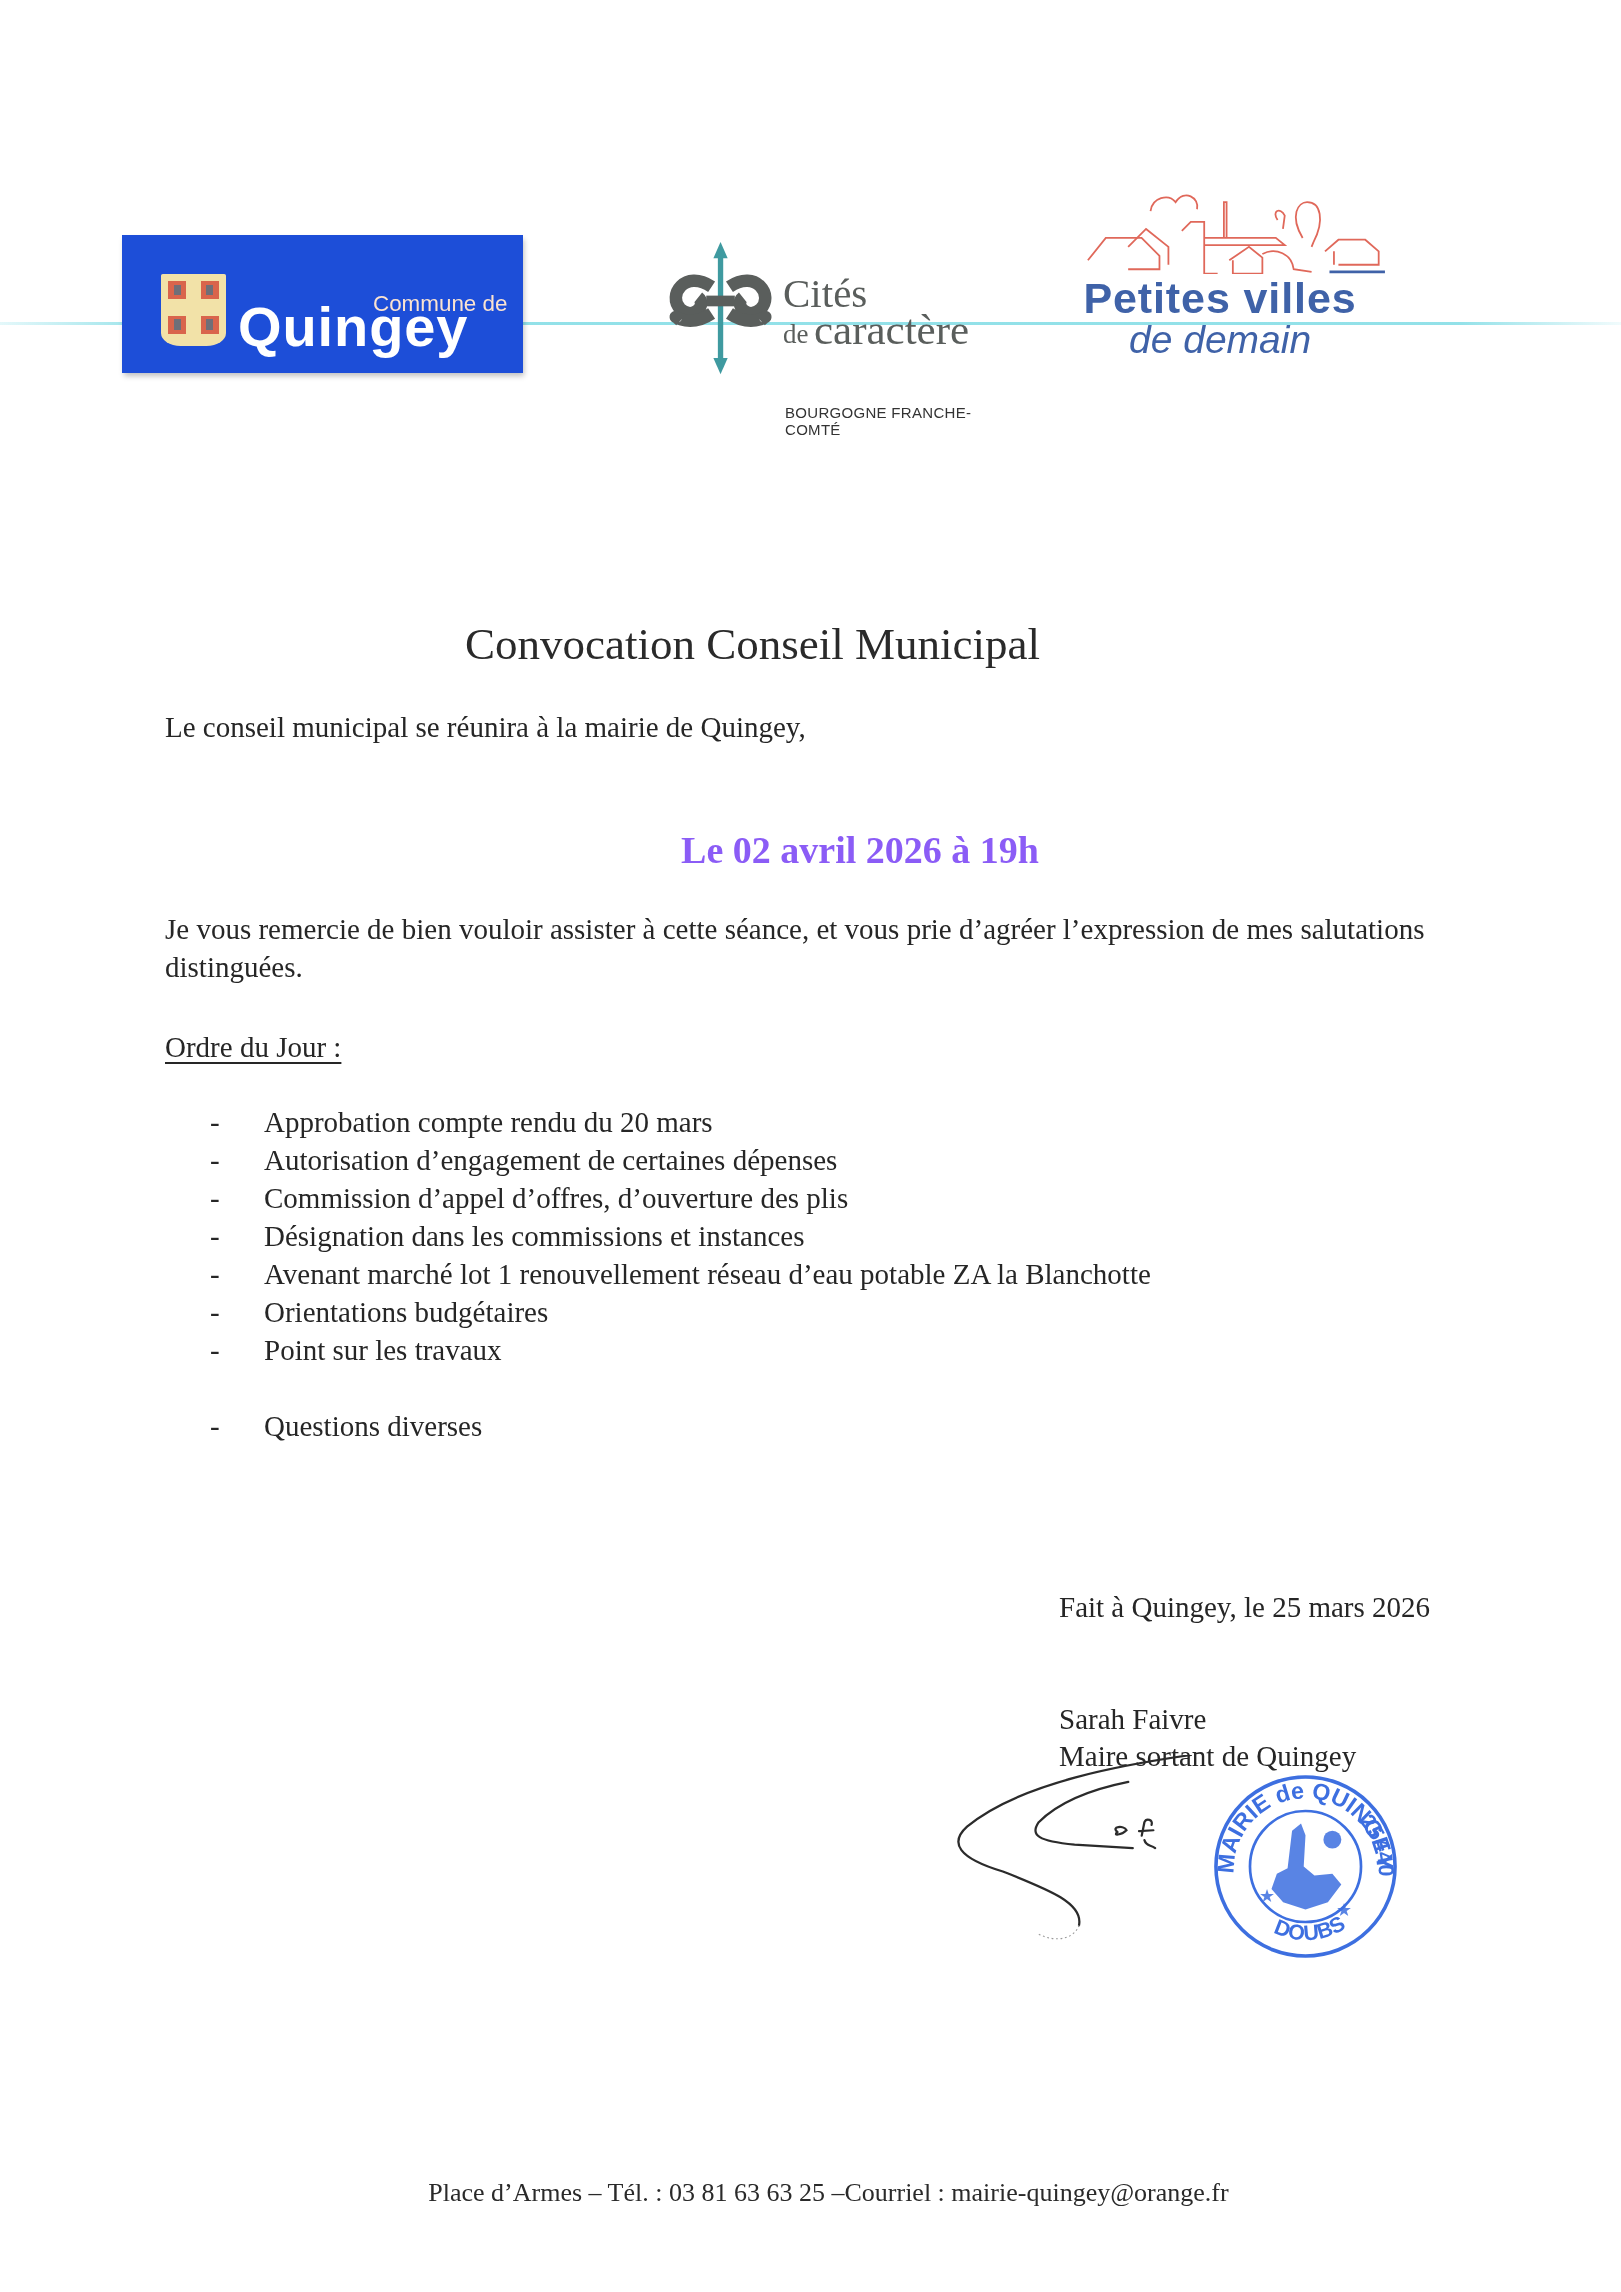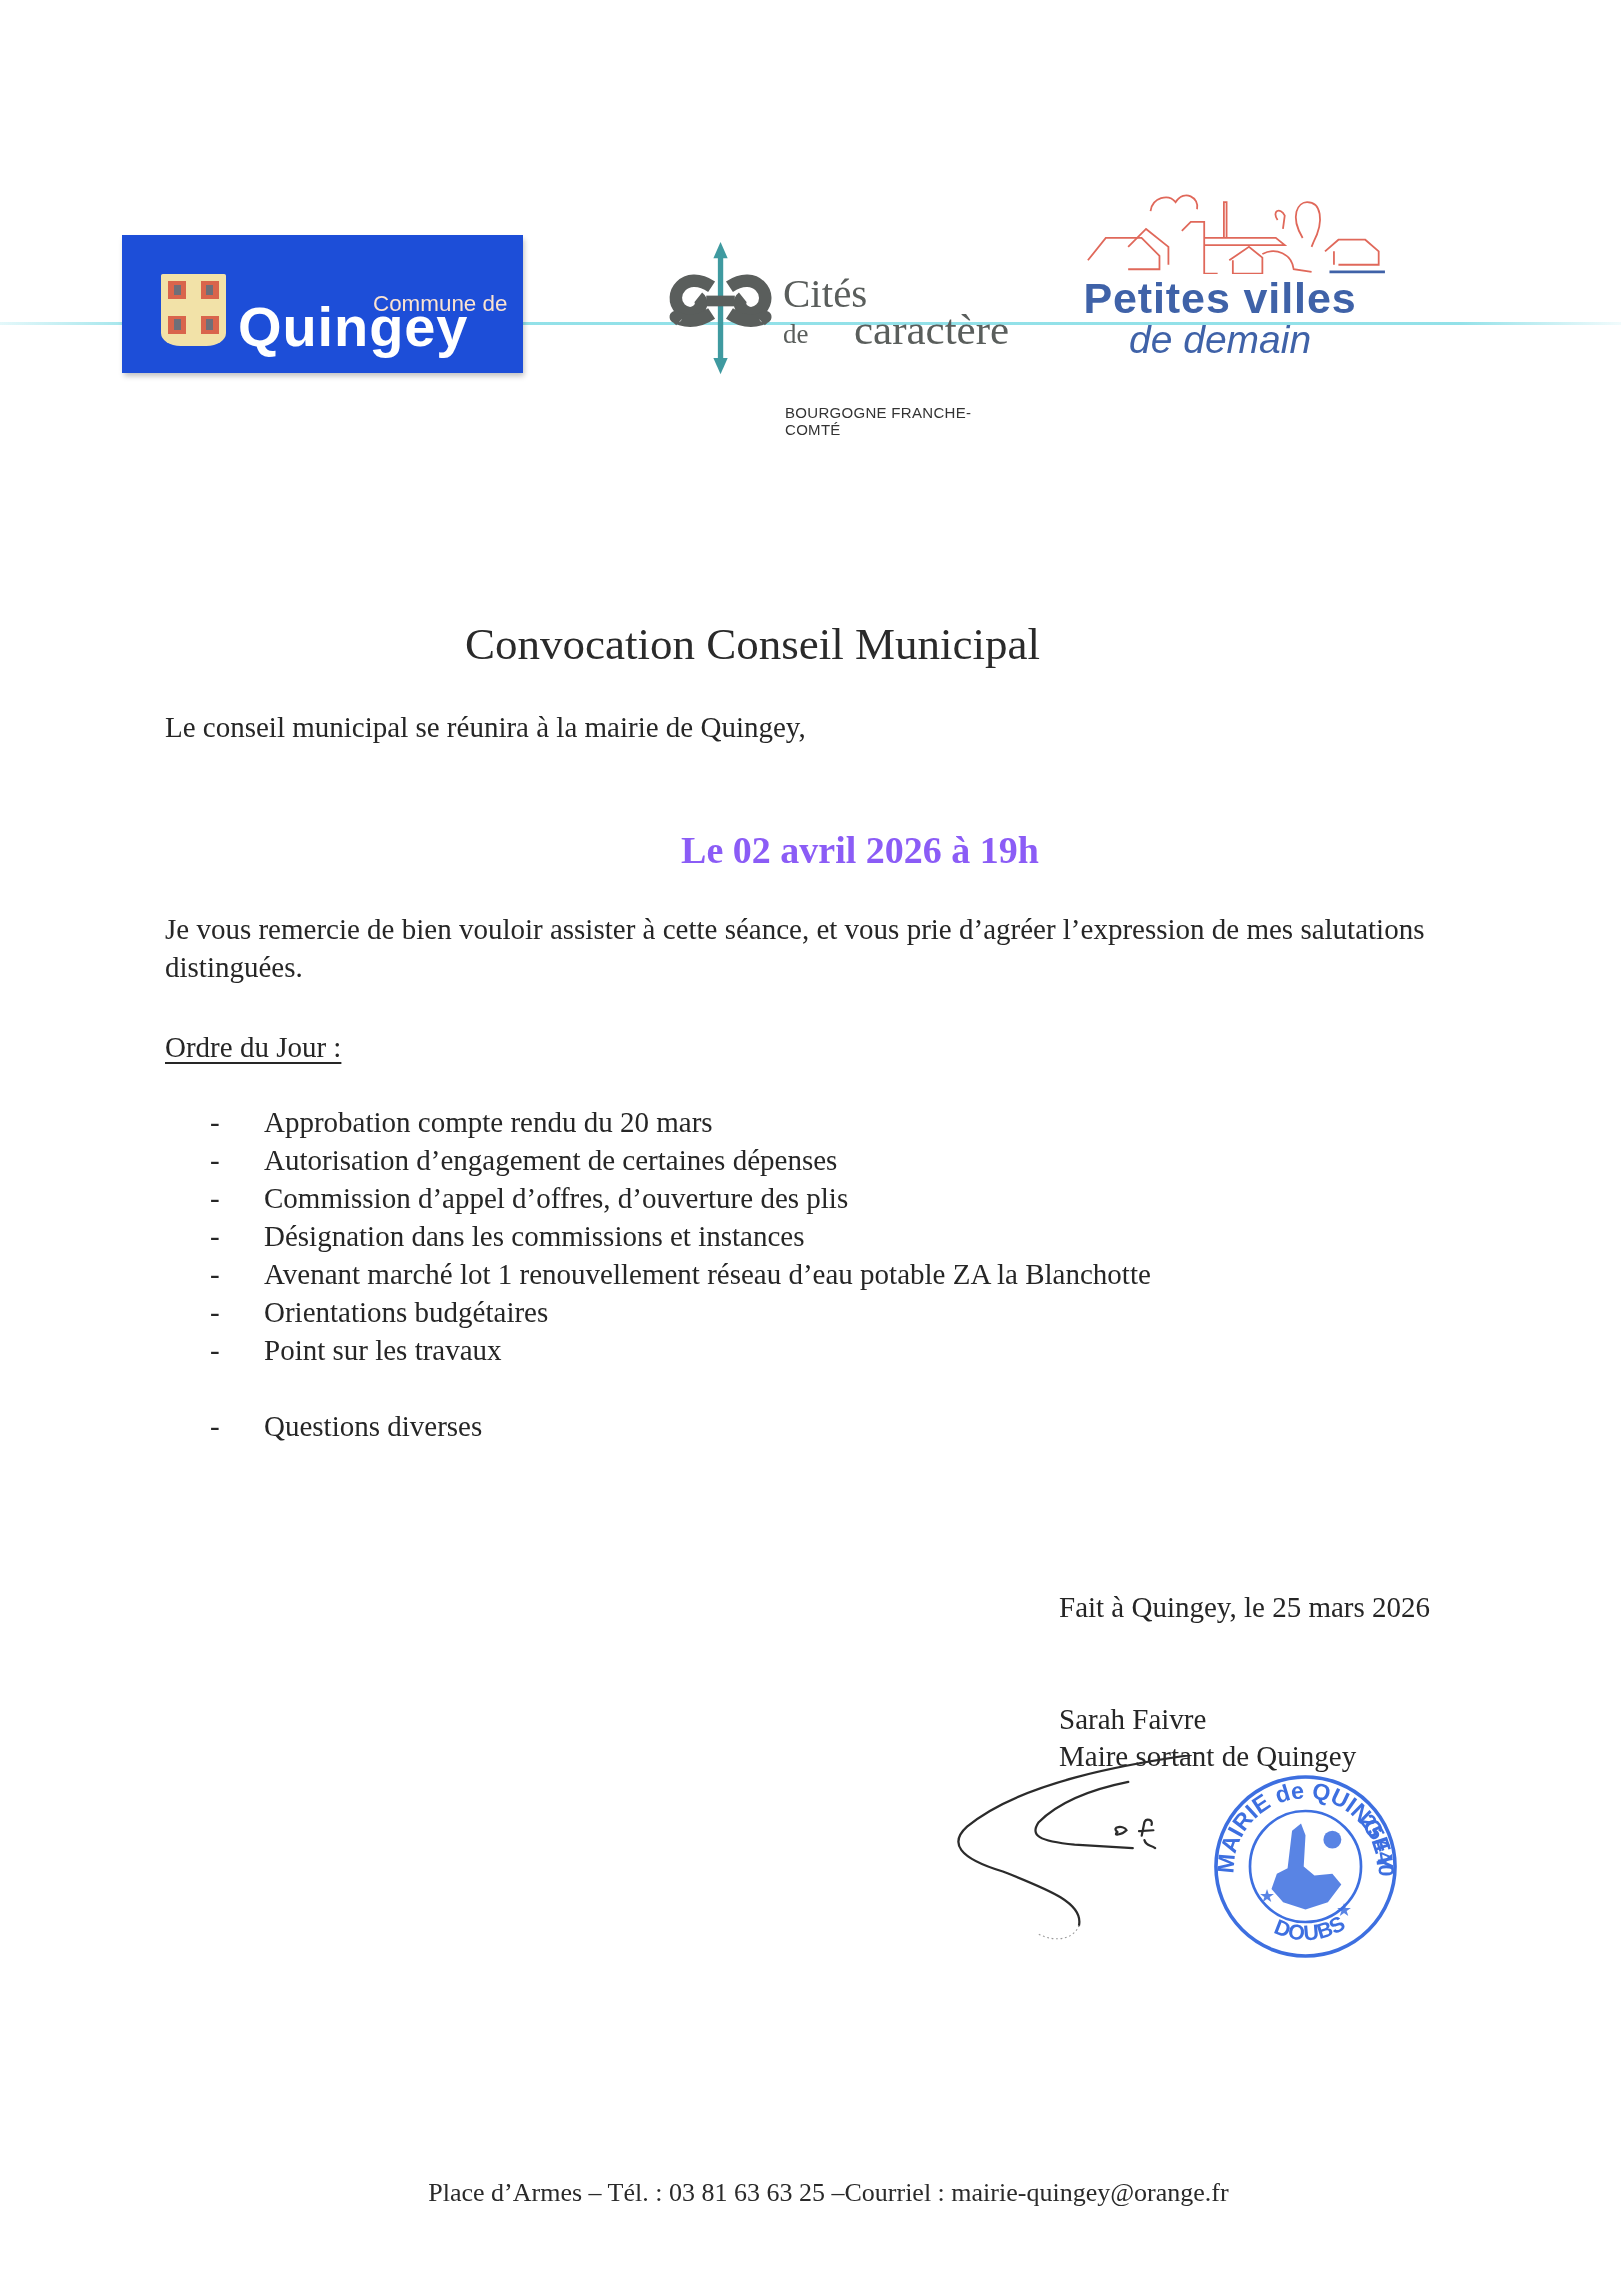--- a/index.html
+++ b/index.html
@@ -22,21 +22,21 @@
                            font-family: "Liberation Sans", sans-serif; font-size: 22.4px; }
   .logo-quingey .name { position: absolute; left: 116px; top: 59px; color: #ffffff;
                         font-family: "Liberation Sans", sans-serif; font-weight: bold; font-size: 56px; letter-spacing: 0.9px; }
 
   
   .logo-cites { position: absolute; left: 667px; top: 242px; width: 340px; height: 134px; }
   .logo-cites svg { position: absolute; left: 0; top: 0; }
   .logo-cites .cites { position: absolute; left: 116px; top: 27px; font-size: 41px; color: #5a5e5c;
                        font-family: "Liberation Serif", serif; }
   .logo-cites .de { position: absolute; left: 116px; top: 77px; font-size: 27px; color: #5a5e5c; }
-  .logo-cites .caractere { position: absolute; left: 147px; top: 63px; font-size: 43px; color: #5a5e5c; margin-left: 40px; }
+  .logo-cites .caractere { position: absolute; left: 147px; top: 63px; font-size: 43px; color: #5a5e5c; }
   .logo-cites .region { position: absolute; left: 118px; top: 130px; font-size: 15px; color: #333;
                         font-family: "Liberation Sans", sans-serif; letter-spacing: 0.3px; margin-top: 32px; }
 
   
   .logo-pvd { position: absolute; left: 1070px; top: 175px; width: 340px; height: 197px; }
   .logo-pvd svg { position: absolute; left: 0; top: 0; }
   .logo-pvd .pv { position: absolute; left: 13.4px; top: 99px; font-family: "Liberation Sans", sans-serif;
                   font-weight: bold; font-size: 43px; color: #3f62a8; letter-spacing: 0.9px; }
   .logo-pvd .dd { position: absolute; left: 59px; top: 143px; font-family: "Liberation Sans", sans-serif;
                   font-style: italic; font-size: 39px; color: #3f62a8; text-align: center; }

